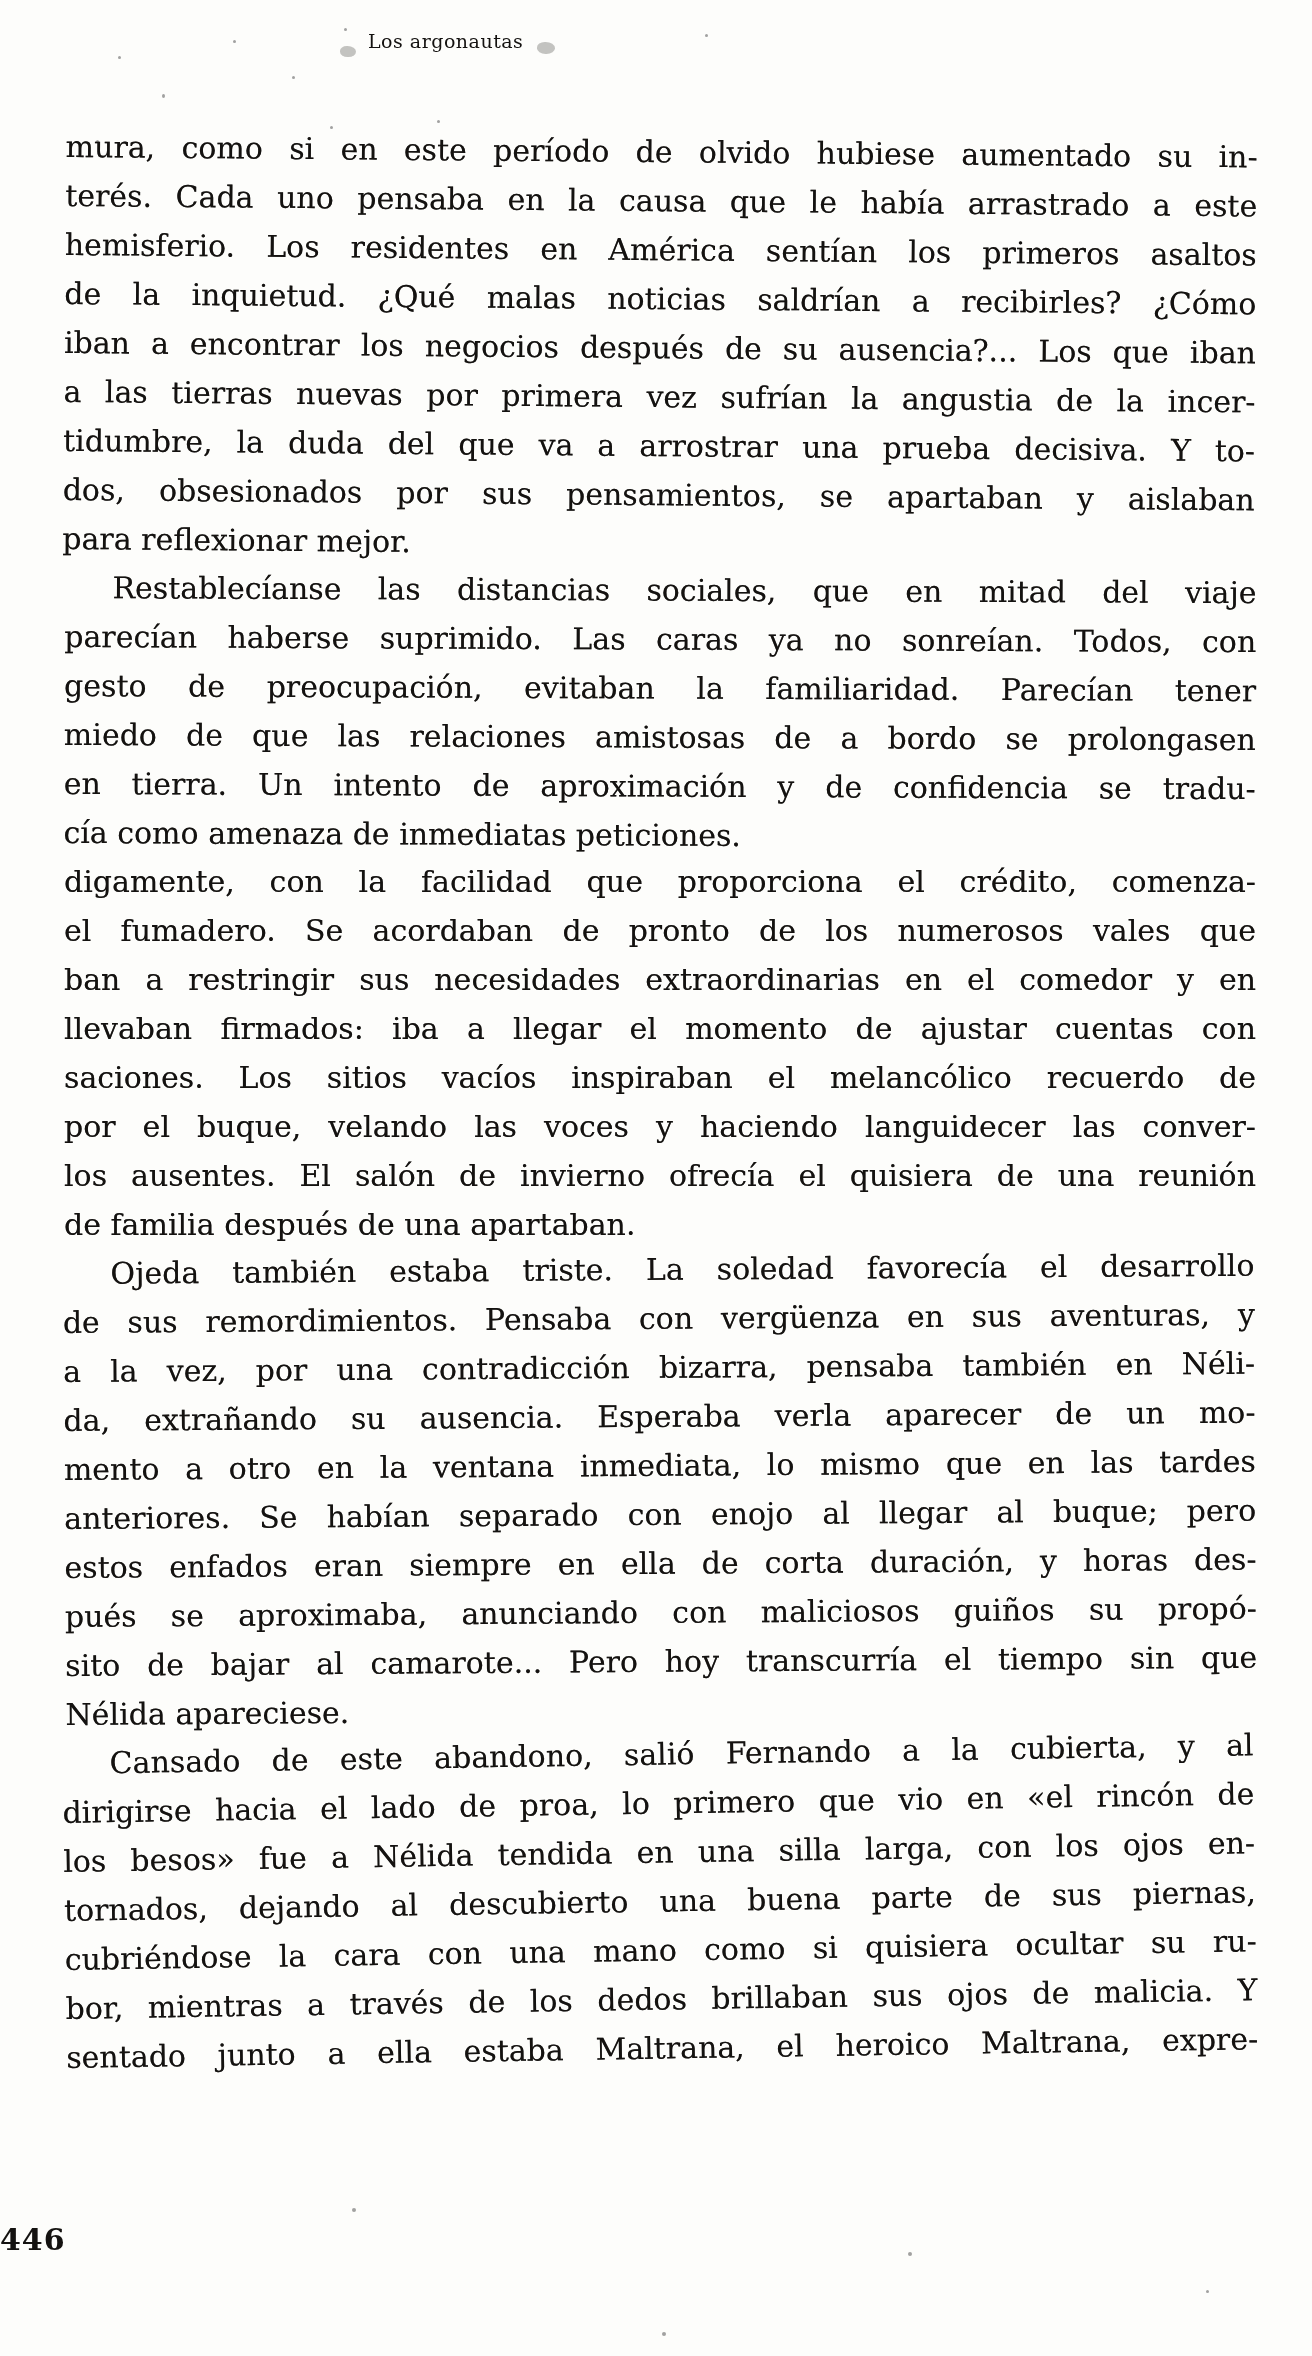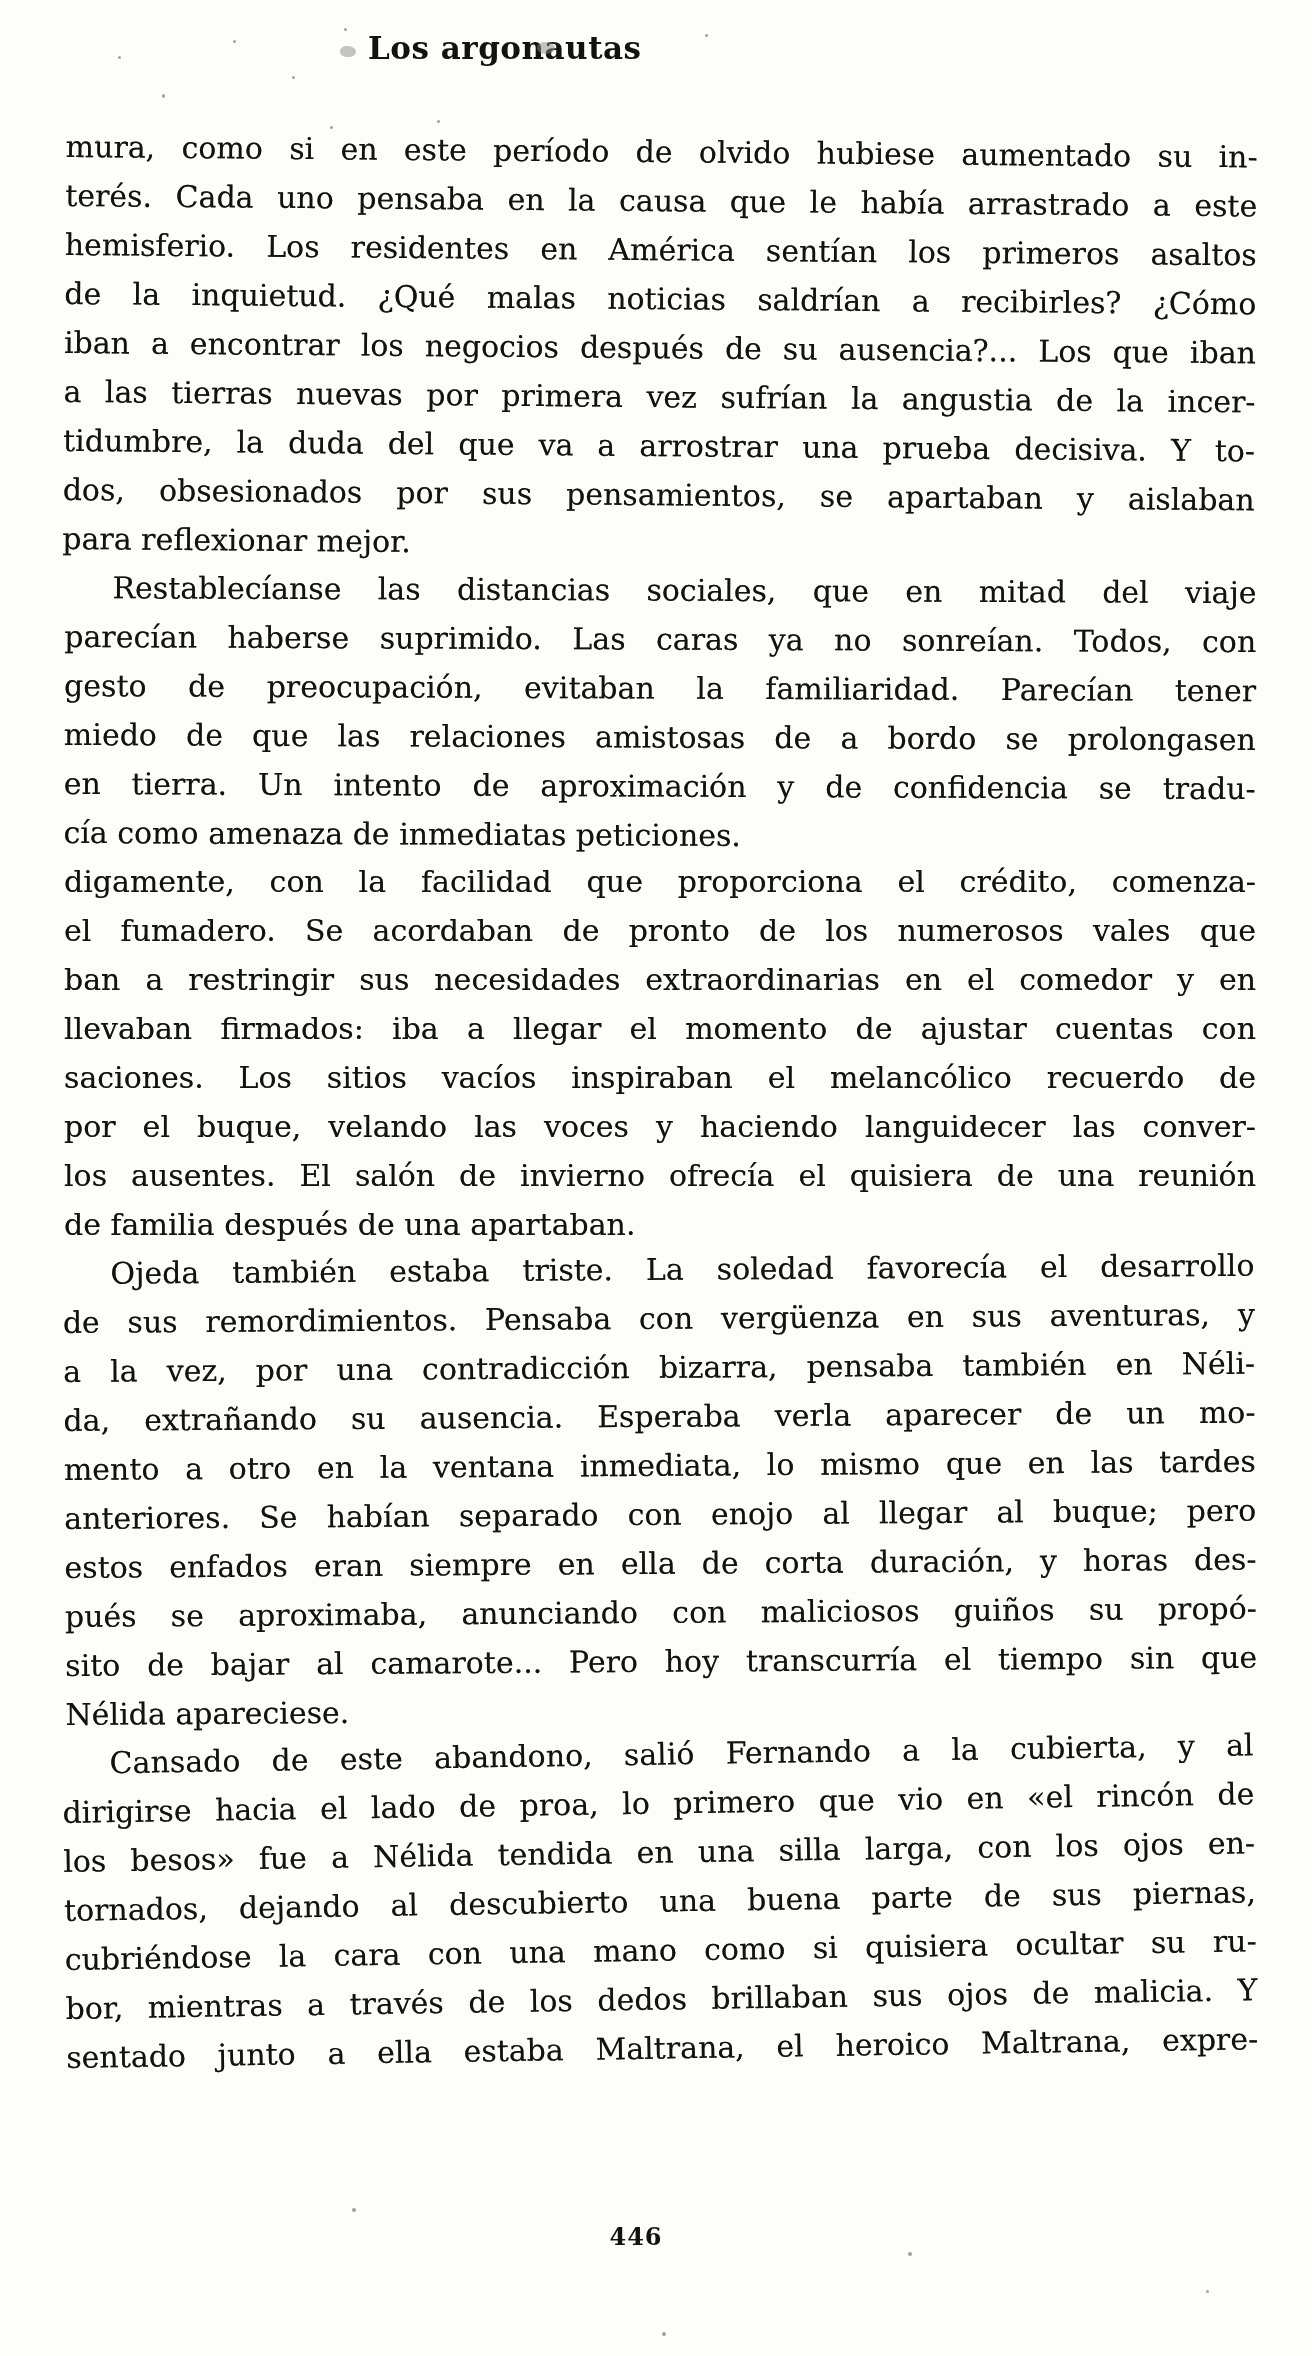--- a/index.html
+++ b/index.html
@@ -10,22 +10,22 @@
     margin: 0 auto;
     background: #fdfdfb;
     overflow: hidden;
     font-family: "DejaVu Serif", "Liberation Serif", serif;
     color: #141210;
   }
   .running-header {
     position: absolute;
     top: 30px;
     left: 368px;
-    font-size: 31px;
-    font-weight: 700;
+    font-size: 19px;
+    font-weight: 400;
     letter-spacing: 0.5px;
     white-space: nowrap;
   }
   .text-block {
     position: absolute;
     top: 122px;
     left: 64px;
     width: 1192px;
   }
   .paragraph { margin: 0; }
@@ -43,22 +43,22 @@
   .p1 { transform: rotate(0.50deg);  transform-origin: 0 50%; }
   .p2 { transform: rotate(0.25deg);  transform-origin: 0 50%; }
   .p3 { transform: rotate(0.00deg);  transform-origin: 0 50%; }
   .p4 { transform: rotate(-0.40deg); transform-origin: 0 50%; }
   .p5 { transform: rotate(-0.90deg); transform-origin: 0 50%; }
   .page-number {
     position: absolute;
     top: 2222px;
     left: 0;
     width: 1272px;
-    text-align: center;
-    font-size: 24px;
+    text-align: left;
+    font-size: 30px;
     font-weight: 600;
     letter-spacing: 1px;
   }
   
   .speckle {
     position: absolute;
     background: #555;
     border-radius: 50%;
     opacity: 0.55;
   }

